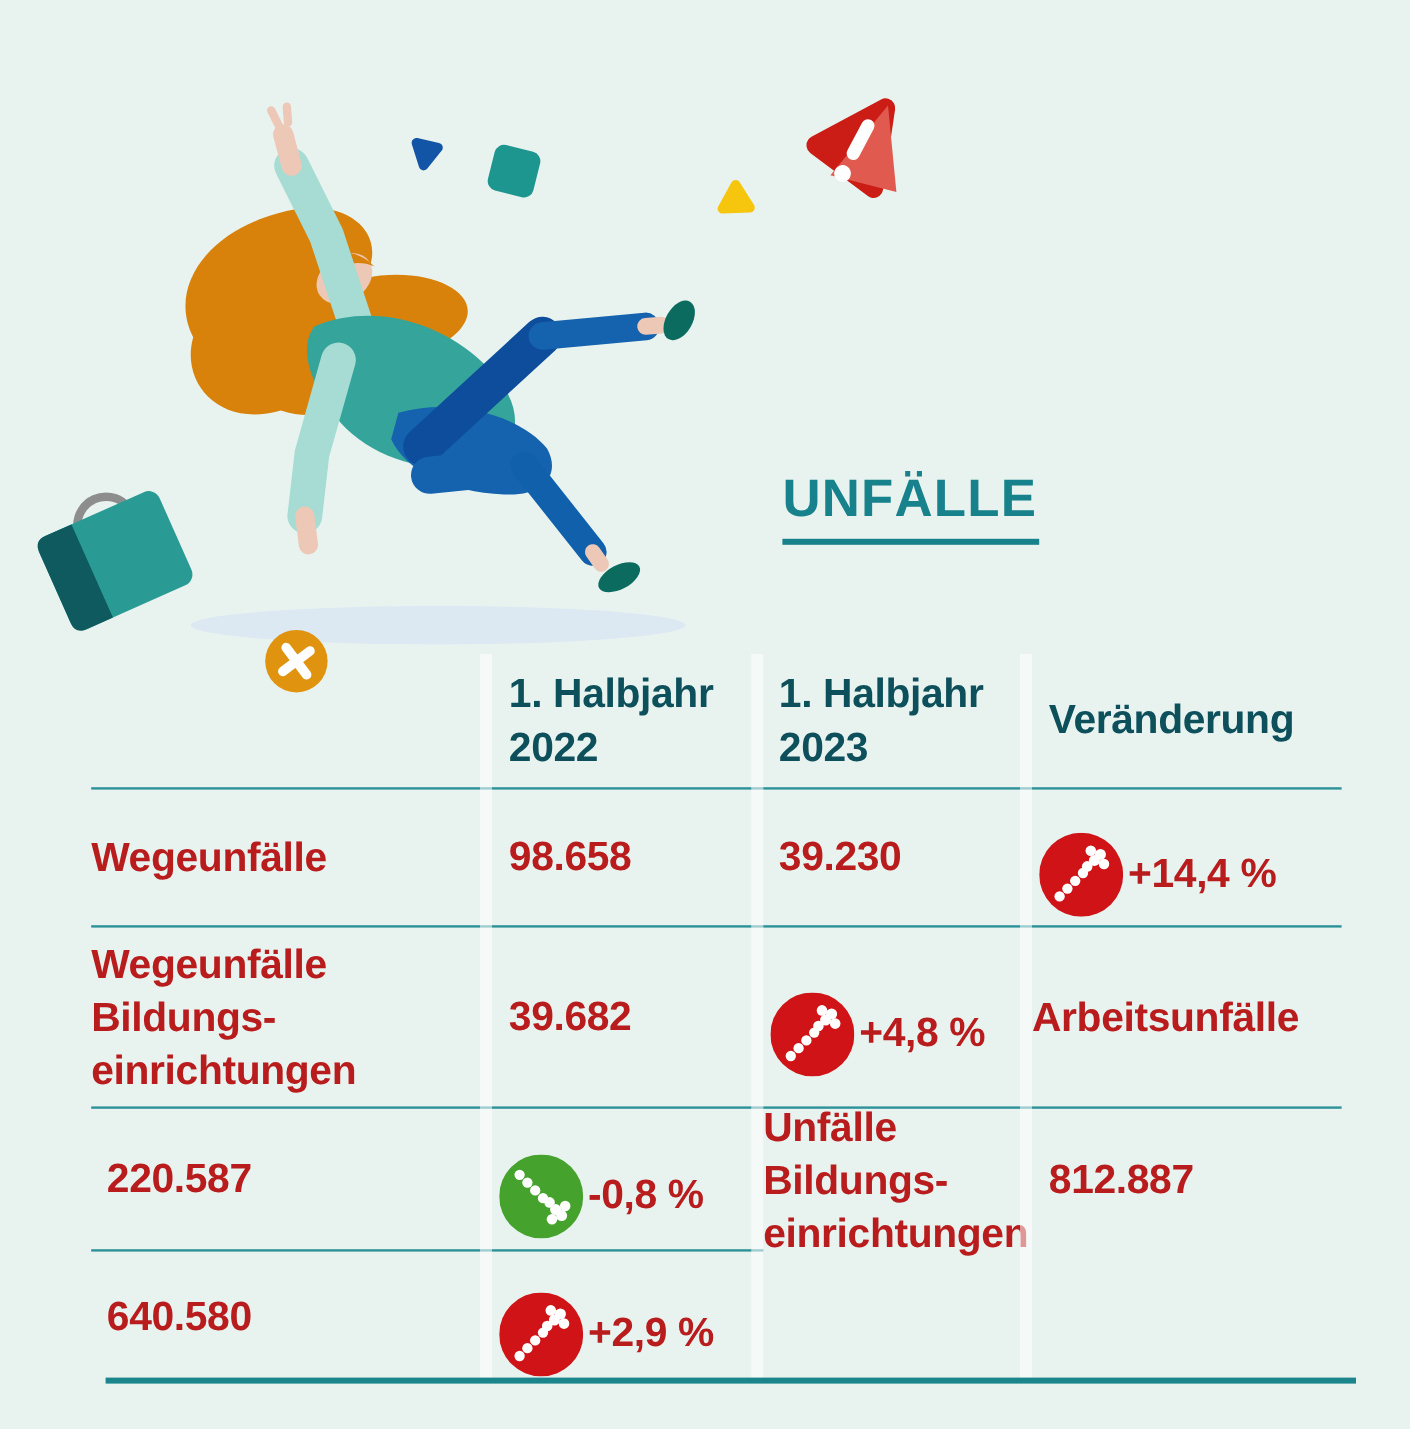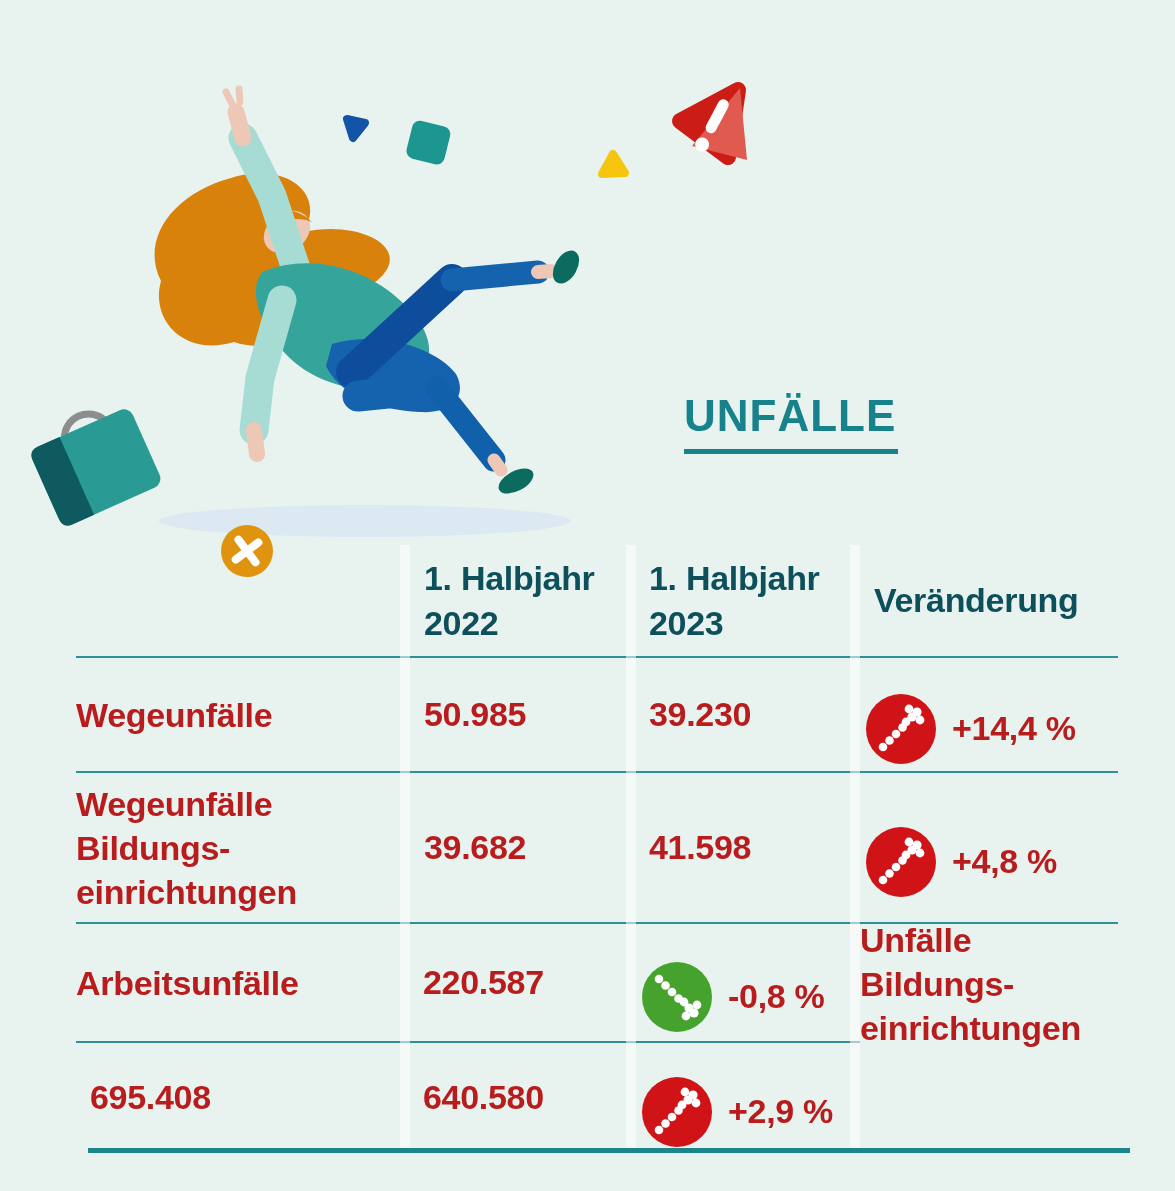--- a/index.html
+++ b/index.html
@@ -7,21 +7,21 @@
     position:relative;
     width:1175px;height:1191px;
     background:#e8f3f0;
     overflow:hidden;
     font-family:"Liberation Sans", sans-serif;
   }
   .illustration{
     position:absolute;left:0;top:0;z-index:3;pointer-events:none;
   }
   .page-title{
-    position:absolute;left:684px;top:391px;z-index:2;
+    position:absolute;left:652px;top:391px;z-index:2;
     display:inline-block;
     font-size:44px;font-weight:900;letter-spacing:1px;
     color:#17828c;
     border-bottom:5px solid #17828c;
     padding:0 2px 8px 0;
     margin:0;
   }
   .stat-table{
     position:absolute;left:76px;top:545px;width:1042px;height:607px;z-index:2;
     display:grid;
@@ -35,21 +35,21 @@
     color:#b91c1c;
     font-size:34px;font-weight:700;letter-spacing:-0.3px;
   }
   .cell.no-border{border-bottom:none;}
   .cell.header{
     color:#0d505b;line-height:45px;white-space:pre-line;
   }
   .cell.label{line-height:44px;white-space:pre-line;padding-right:10px;}
   .cell.col2{padding-left:14px;}
   .cell.col3{padding-left:13px;}
-  .cell.change{padding-left:6px;gap:16px;margin-top:28px;}
+  .cell.change{padding-left:6px;gap:4px;margin-top:28px;}
   .strip{
     position:absolute;top:0;width:10px;height:604px;
     background:rgba(255,255,255,0.55);
     z-index:5;
   }
   .strip.s1{left:324px;}
   .strip.s2{left:550px;}
   .strip.s3{left:774px;}
   .bottom-rule{
     position:absolute;left:88px;top:1148px;width:1042px;height:5px;
@@ -135,21 +135,21 @@
   <div class="stat-table">
 
     <div class="cell header"></div>
     <div class="cell header col2">1. Halbjahr
 2022</div>
     <div class="cell header col3">1. Halbjahr
 2023</div>
     <div class="cell header col2">Veränderung</div>
 
     <div class="cell label">Wegeunfälle</div>
-    <div class="cell col2">50.985</div>
+    <div class="cell col2">98.658</div>
     <div class="cell col3">39.230</div>
     <div class="cell change">
       <svg class="trend" width="70" height="70" viewBox="0 0 70 70">
         <circle cx="35" cy="35" r="35" fill="#cf1316"></circle>
         <g fill="#ffffff">
           <circle cx="17" cy="53" r="4.3"></circle>
             <circle cx="23.5" cy="46.5" r="4.3"></circle>
           <circle cx="30" cy="40" r="4.3"></circle>
             <circle cx="36.5" cy="33.5" r="4.3"></circle>
           <circle cx="40" cy="28" r="4.4"></circle>
@@ -159,21 +159,20 @@
           <circle cx="54" cy="26" r="4.4"></circle>
         </g>
       </svg>
       <span>+14,4 %</span>
     </div>
 
     <div class="cell label">Wegeunfälle
 Bildungs-
 einrichtungen</div>
     <div class="cell col2">39.682</div>
-    <div class="cell col3">41.598</div>
     <div class="cell change">
       <svg class="trend" width="70" height="70" viewBox="0 0 70 70">
         <circle cx="35" cy="35" r="35" fill="#cf1316"></circle>
         <g fill="#ffffff">
           <circle cx="17" cy="53" r="4.3"></circle>
             <circle cx="23.5" cy="46.5" r="4.3"></circle>
           <circle cx="30" cy="40" r="4.3"></circle>
             <circle cx="36.5" cy="33.5" r="4.3"></circle>
           <circle cx="40" cy="28" r="4.4"></circle>
             <circle cx="46" cy="23" r="4.6"></circle>
@@ -200,21 +199,21 @@
           <circle cx="51" cy="18" r="4.6"></circle>
             <circle cx="43" cy="15" r="4.4"></circle>
           <circle cx="54" cy="26" r="4.4"></circle>
         </g>
       </svg>
       <span>-0,8 %</span>
     </div>
 
     <div class="cell label no-border">Unfälle Bildungs-
 einrichtungen</div>
-    <div class="cell col2 no-border">695.408</div>
+    <div class="cell col2 no-border">812.887</div>
     <div class="cell col3 no-border">640.580</div>
     <div class="cell change no-border">
       <svg class="trend" width="70" height="70" viewBox="0 0 70 70">
         <circle cx="35" cy="35" r="35" fill="#cf1316"></circle>
         <g fill="#ffffff">
           <circle cx="17" cy="53" r="4.3"></circle>
             <circle cx="23.5" cy="46.5" r="4.3"></circle>
           <circle cx="30" cy="40" r="4.3"></circle>
             <circle cx="36.5" cy="33.5" r="4.3"></circle>
           <circle cx="40" cy="28" r="4.4"></circle>

